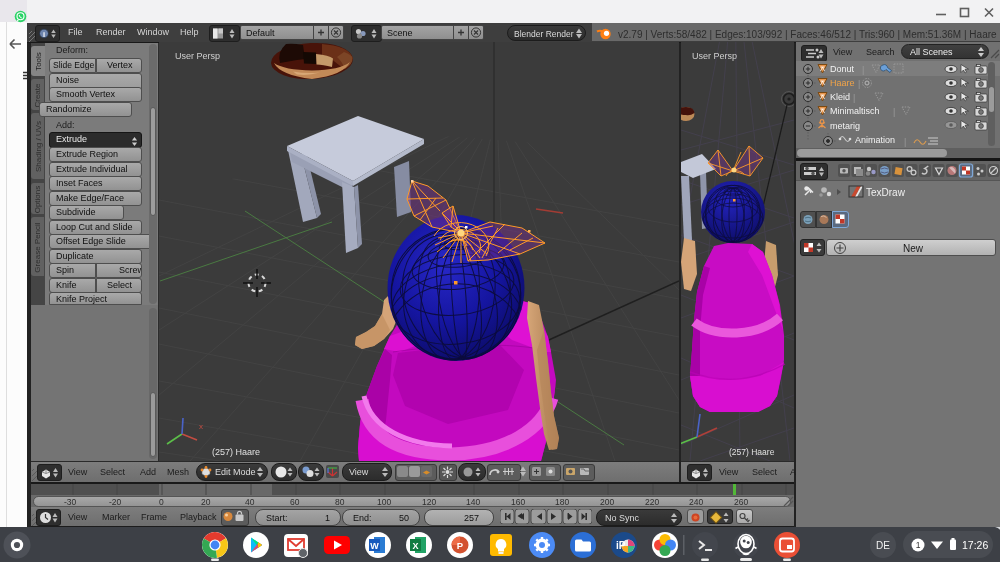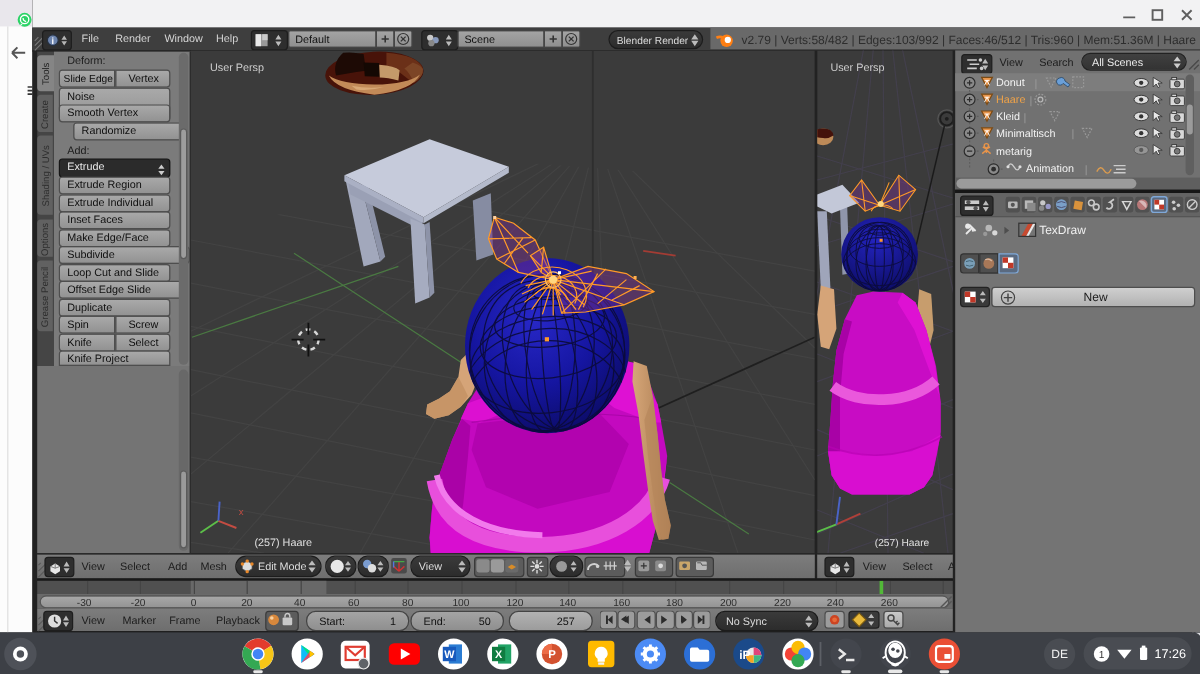--- a/index.html
+++ b/index.html
@@ -141,36 +141,36 @@
       <span style="position:absolute;left:-23px;top:26px;transform:rotate(-90deg);font-size:8px;color:#2e2e2e;width:59px;text-align:center;display:block;">Grease Pencil</span>
     </div>
 
   <div class="hdrtext" style="left:56px;top:45px;color:#1c1c1c;">Deform:</div>
   <div class="hdrtext" style="left:56px;top:120px;color:#1c1c1c;">Add:</div>
 
   <div class="btn" style="left:49px;top:58px;width:47px;height:15px;border-radius:3px 0 0 3px;padding-left:3px;font-size:8.5px;">Slide Edge</div>
   <div class="btn" style="left:96px;top:58px;width:46px;height:15px;border-radius:0 3px 3px 0;padding-left:10px;">Vertex</div>
   <div class="btn" style="left:49px;top:72.5px;width:93px;height:28px;">Noise</div>
   <div class="btn" style="left:49px;top:87px;width:93px;height:15px;">Smooth Vertex</div>
-  <div class="btn" style="left:61px;top:101.5px;width:93px;height:15px;">Randomize</div>
+  <div class="btn" style="left:39px;top:101.5px;width:93px;height:15px;">Randomize</div>
   <div class="btn" style="left:49px;top:132px;width:93px;height:15.5px;background:#2b2b2b;border-color:#151515;color:#e8e8e8;">Extrude
     <svg class="abs" style="right:3px;top:2.5px" width="7" height="11">
         <path d="M3.5 1 l2.6 3.6 h-5.2 z M3.5 10 l2.6-3.6 h-5.2 z" fill="#ccc"></path>
       </svg>
   </div>
   <div class="btn" style="left:49px;top:147px;width:93px;height:15px;">Extrude Region</div>
   <div class="btn" style="left:49px;top:161.5px;width:93px;height:15px;">Extrude Individual</div>
   <div class="btn" style="left:49px;top:176px;width:93px;height:15px;">Inset Faces</div>
   <div class="btn" style="left:49px;top:190.5px;width:93px;height:15px;">Make Edge/Face</div>
-  <div class="btn" style="left:49px;top:205px;width:109px;height:15px;">Subdivide</div>
+  <div class="btn" style="left:49px;top:205px;width:75px;height:15px;">Subdivide</div>
   <div class="btn" style="left:49px;top:219.5px;width:93px;height:15px;">Loop Cut and Slide</div>
   <div class="btn" style="left:49px;top:234px;width:106px;height:15px;">Offset Edge Slide</div>
   <div class="btn" style="left:49px;top:248.5px;width:93px;height:15px;">Duplicate</div>
   <div class="btn" style="left:49px;top:263px;width:47px;height:15px;border-radius:3px 0 0 3px;">Spin</div>
-  <div class="btn" style="left:96px;top:263px;width:46px;height:15px;border-radius:0 3px 3px 0;padding-left:10px;">Screw</div>
+  <div class="btn" style="left:96px;top:263px;width:46px;height:15px;border-radius:0 3px 3px 0;padding-left:22px;">Screw</div>
   <div class="btn" style="left:49px;top:277.5px;width:47px;height:15px;border-radius:3px 0 0 3px;">Knife</div>
   <div class="btn" style="left:96px;top:277.5px;width:46px;height:15px;border-radius:0 3px 3px 0;padding-left:10px;">Select</div>
   <div class="btn" style="left:49px;top:292px;width:93px;height:13px;border-radius:3px 3px 0 0;">Knife Project</div>
 
   <div class="abs" style="left:149px;top:44px;width:8px;height:260px;background:#6b6b6b;border-radius:4px;"></div>
   <div class="abs" style="left:150px;top:107px;width:6px;height:109px;background:#9d9d9d;border-radius:3px;border:1px solid #5a5a5a;box-sizing:border-box;"></div>
   <div class="abs" style="left:149px;top:308px;width:8px;height:151px;background:#686868;border-radius:4px;"></div>
   <div class="abs" style="left:150px;top:392px;width:6px;height:65px;background:#9a9a9a;border-radius:3px;border:1px solid #5a5a5a;box-sizing:border-box;"></div>
 
   <div class="abs" style="left:157.5px;top:43px;width:2px;height:418px;background:#2c2c2c;"></div>

